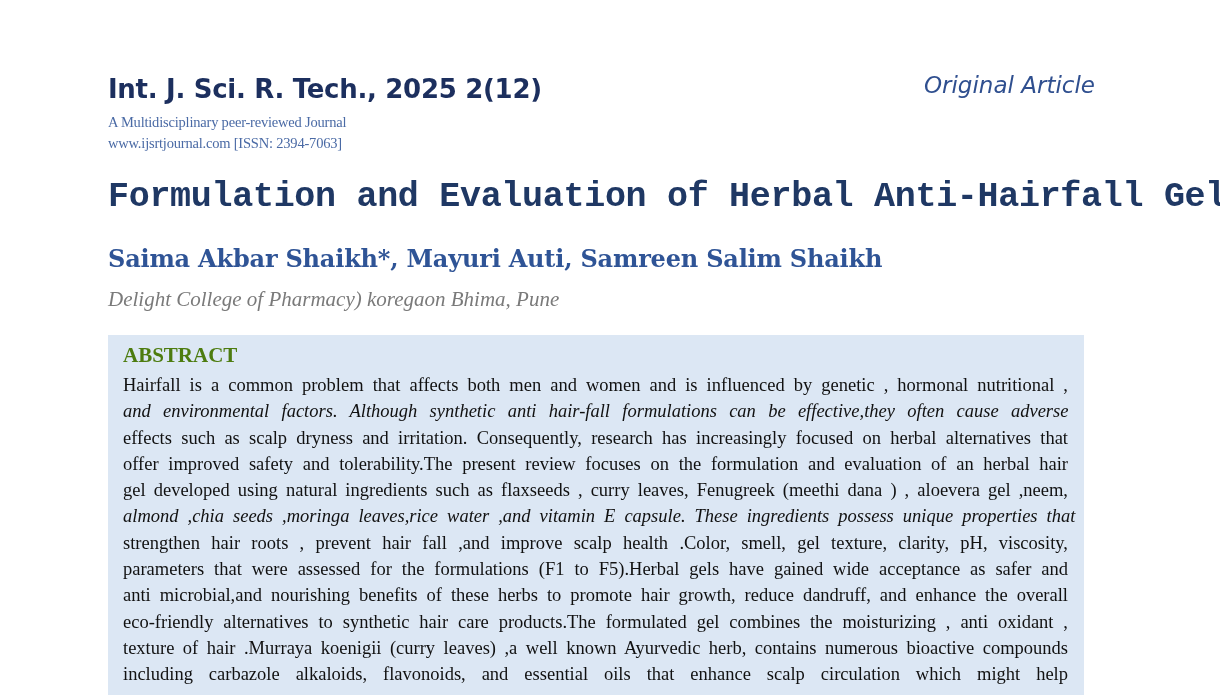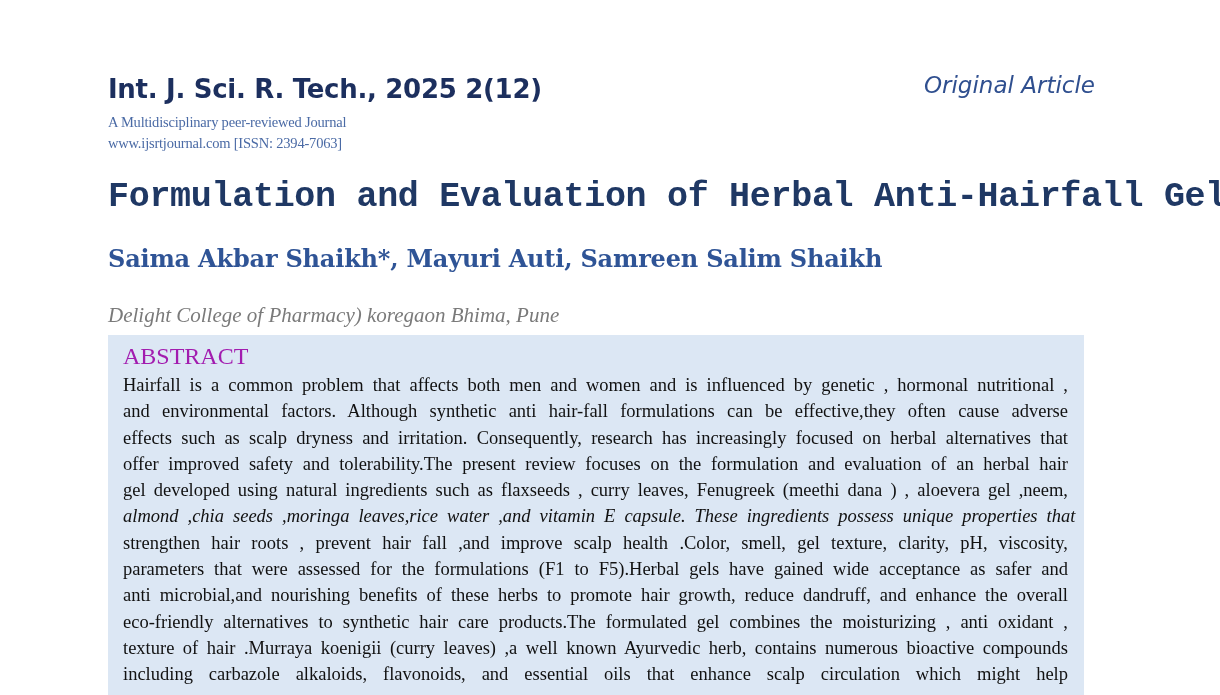--- a/index.html
+++ b/index.html
@@ -32,30 +32,30 @@
     font-size: 35px; color: #1f3864; white-space: nowrap; letter-spacing: -0.3px;
   }
   .authors {
     position: absolute; left: 108px; top: 244px;
     font-family: "DejaVu Serif", serif; font-weight: bold;
     font-size: 24px; color: #2f5496; white-space: nowrap; letter-spacing: -0.2px;
   }
   .affiliation {
     position: absolute; left: 108px; top: 287px;
     font-family: "Liberation Serif", serif; font-style: italic;
-    font-size: 21px; color: #7a7a7a; white-space: nowrap; margin-top: 16px;
+    font-size: 21px; color: #7a7a7a; white-space: nowrap;
   }
   .abstract-box {
     position: absolute; left: 108px; top: 335px; width: 976px; height: 380px;
     background: #dce7f4; overflow: hidden;
   }
   .abstract-heading {
     position: absolute; left: 15px; top: 8px;
-    font-family: "Liberation Serif", serif; font-weight: normal;
-    font-size: 24px; color: #a21caf;
+    font-family: "Liberation Serif", serif; font-weight: bold;
+    font-size: 21px; color: #4d7c0f;
   }
   .abstract-body {
     position: absolute; left: 15px; top: 37px; width: 945px;
     font-family: "Liberation Serif", serif; font-size: 18.5px;
     line-height: 26.3px; color: #111; text-align: justify;
   }
   .abstract-line { display: block; text-align: justify; text-align-last: justify; white-space: nowrap; }
 </style>
 </head>
 <body>
@@ -67,21 +67,21 @@
   <div class="article-type">Original Article</div>
 
   <div class="paper-title">Formulation and Evaluation of Herbal Anti-Hairfall Gel</div>
   <div class="authors">Saima Akbar Shaikh*, Mayuri Auti, Samreen Salim Shaikh</div>
   <div class="affiliation">Delight College of Pharmacy) koregaon Bhima, Pune</div>
 
   <div class="abstract-box">
     <div class="abstract-heading">ABSTRACT</div>
     <div class="abstract-body">
       <span class="abstract-line" style="display: block; word-spacing: 4.40954px;">Hairfall is a common problem that affects both men and women and is influenced by genetic , hormonal nutritional ,</span>
-      <span class="abstract-line" style="display: block; word-spacing: 7.66466px;">and environmental factors. Although synthetic anti hair-fall formulations can be effective,they often cause adverse</span>
+      <span class="abstract-line" style="display: block; word-spacing: 7.66466px; font-style: italic;">and environmental factors. Although synthetic anti hair-fall formulations can be effective,they often cause adverse</span>
       <span class="abstract-line" style="display: block; word-spacing: 4.64167px;">effects such as scalp dryness and irritation. Consequently, research has increasingly focused on herbal alternatives that</span>
       <span class="abstract-line" style="display: block; word-spacing: 5.05859px;">offer improved safety and tolerability.The present review focuses on the formulation and evaluation of an herbal hair</span>
       <span class="abstract-line" style="display: block; word-spacing: 3.44184px;">gel developed using natural ingredients such as flaxseeds , curry leaves, Fenugreek (meethi dana ) , aloevera gel ,neem,</span>
       <span class="abstract-line" style="display: block; word-spacing: 4.3875px; font-style: italic;">almond ,chia seeds ,moringa leaves,rice water ,and vitamin E capsule. These ingredients possess unique properties that</span>
       <span class="abstract-line" style="display: block; word-spacing: 6.63327px;">strengthen hair roots , prevent hair fall ,and improve scalp health .Color, smell, gel texture, clarity, pH, viscosity,</span>
       <span class="abstract-line" style="display: block; word-spacing: 5.30699px;">parameters that were assessed for the formulations (F1 to F5).Herbal gels have gained wide acceptance as safer and</span>
       <span class="abstract-line" style="display: block; word-spacing: 4.33984px;">anti microbial,and nourishing benefits of these herbs to promote hair growth, reduce dandruff, and enhance the overall</span>
       <span class="abstract-line" style="display: block; word-spacing: 5.25729px;">eco-friendly alternatives to synthetic hair care products.The formulated gel combines the moisturizing , anti oxidant ,</span>
       <span class="abstract-line" style="display: block; word-spacing: 3.8625px;">texture of hair .Murraya koenigii (curry leaves) ,a well known Ayurvedic herb, contains numerous bioactive compounds</span>
       <span class="abstract-line" style="display: block; word-spacing: 11.3197px;">including carbazole alkaloids, flavonoids, and essential oils that enhance scalp circulation which might help</span>

